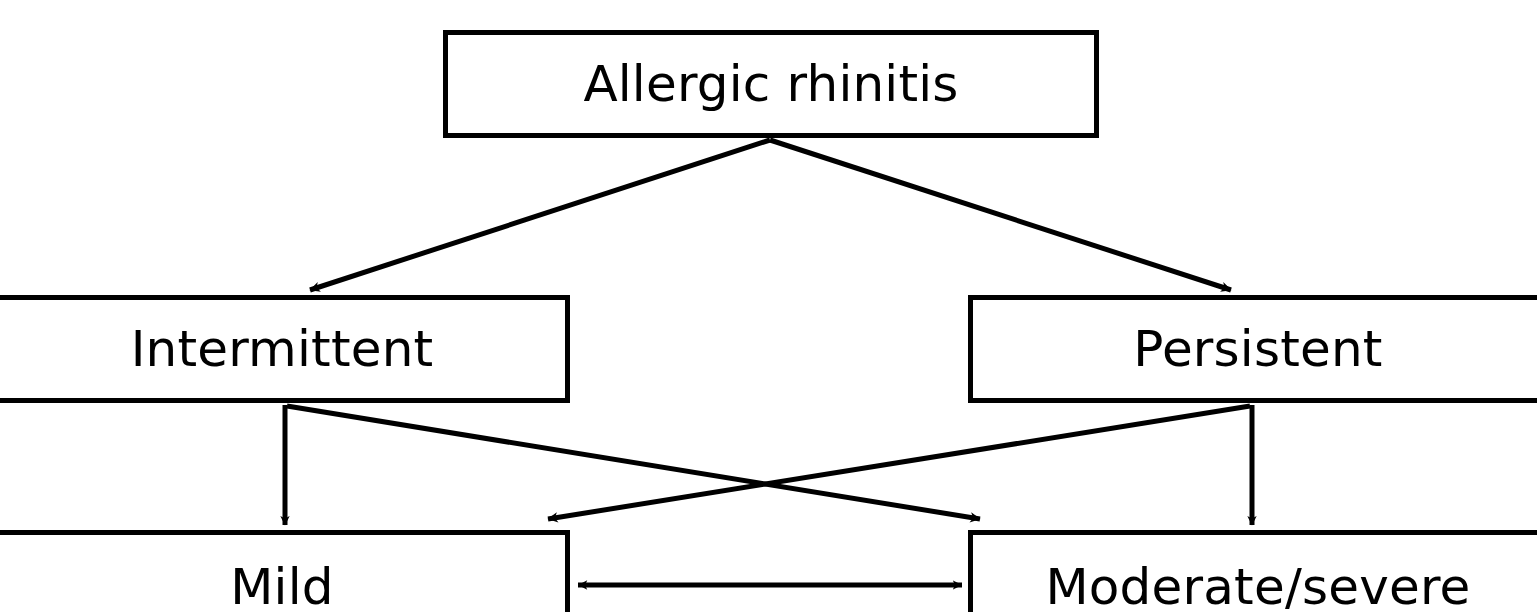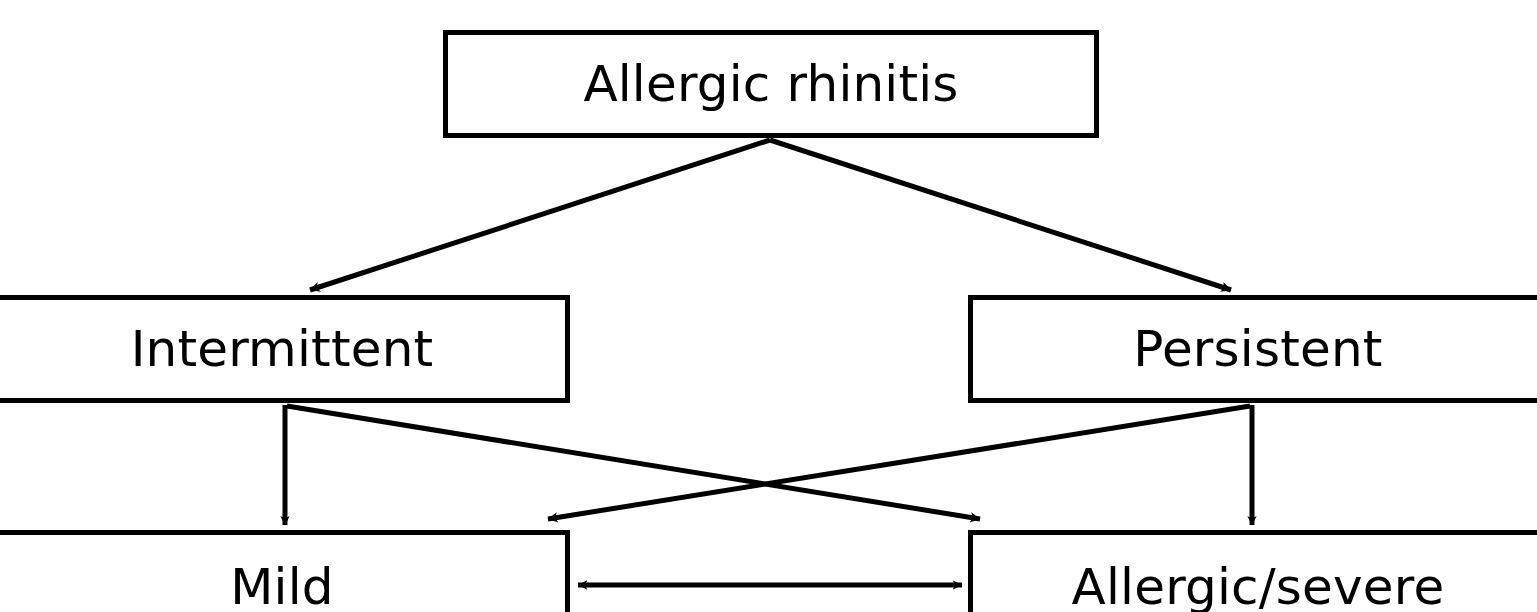--- a/index.html
+++ b/index.html
@@ -97,16 +97,16 @@
 
   <div class="node-box" id="node-persistent">
     <span class="node-label">Persistent</span>
   </div>
 
   <div class="node-box" id="node-mild">
     <span class="node-label">Mild</span>
   </div>
 
   <div class="node-box" id="node-moderate">
-    <span class="node-label">Allergic/severe</span>
+    <span class="node-label">Moderate/severe</span>
   </div>
 
 </div>
 
 </body></html>

